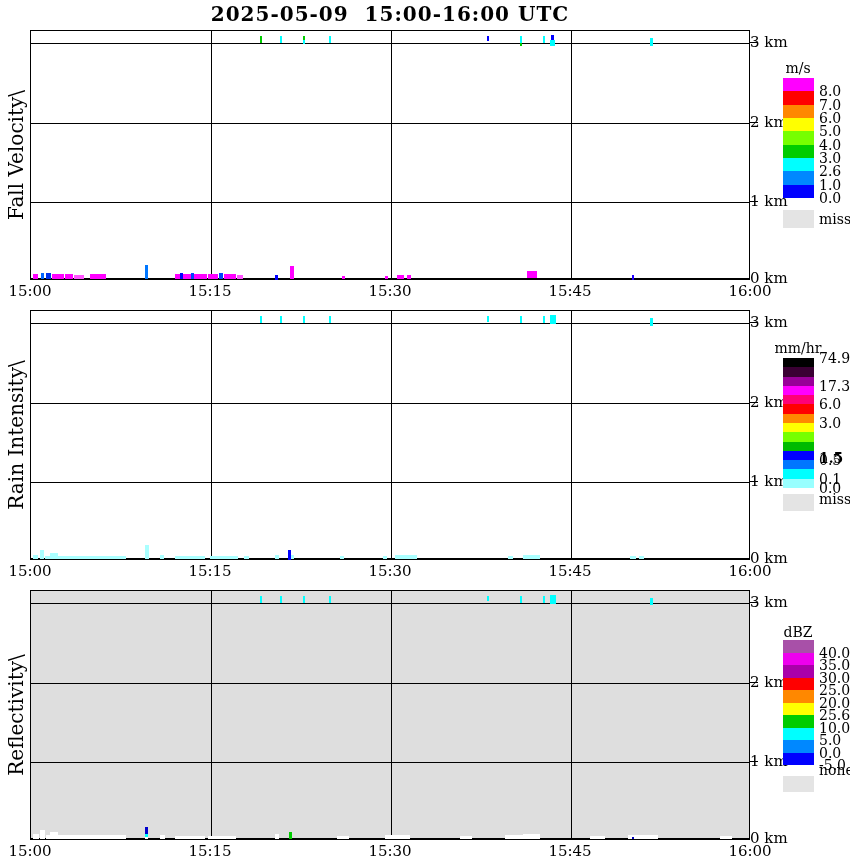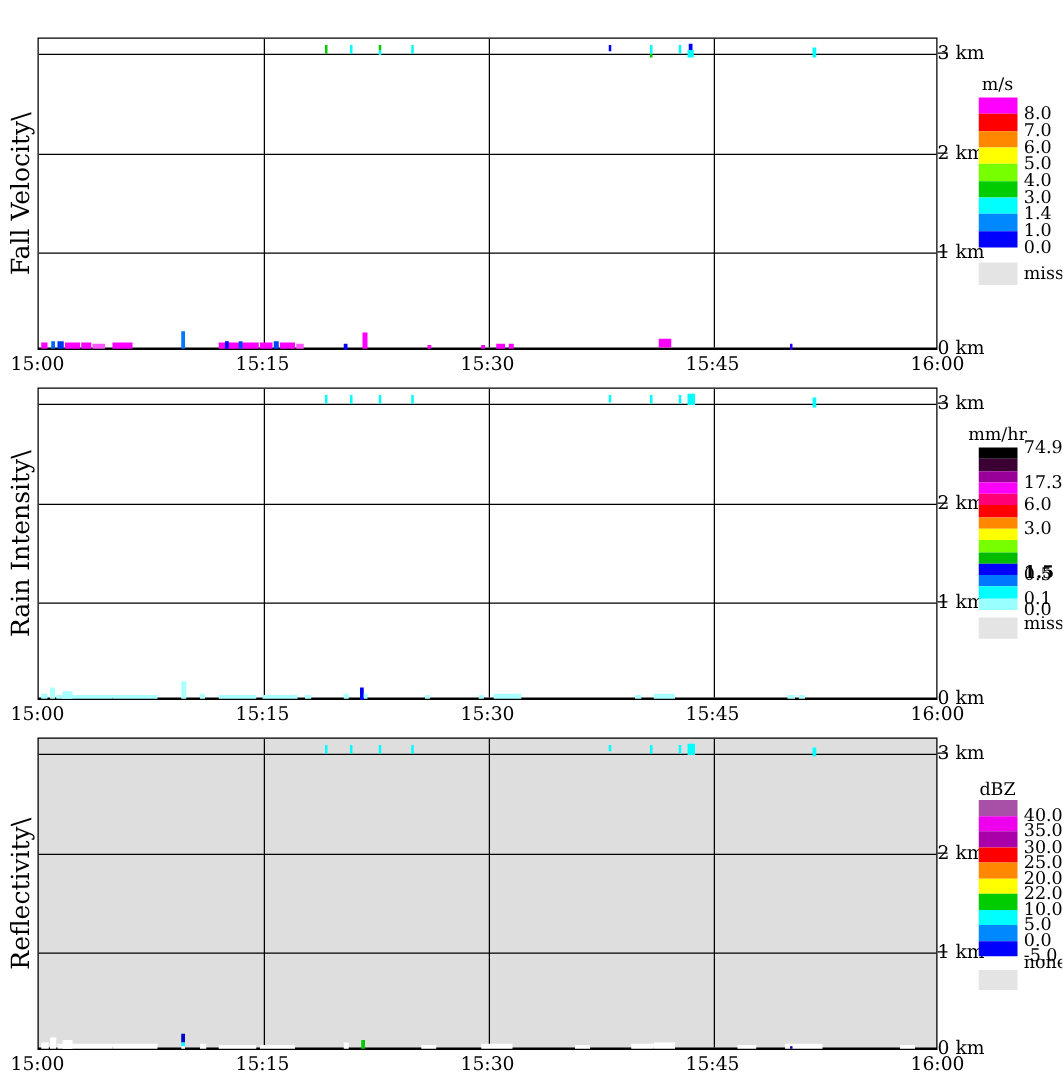--- a/index.html
+++ b/index.html
@@ -23,20 +23,21 @@
   .cbar-band{width:31px;}
   .cbar-label{position:absolute;left:36px;transform:translateY(-50%);font-size:14px;white-space:nowrap;}
   .cbar-title{position:absolute;transform:translateX(-50%);left:798px;font-size:14px;white-space:nowrap;}
   .cbar-extra{position:absolute;left:783px;width:31px;}
   .cbar-xlabel{position:absolute;left:819px;transform:translateY(-50%);font-size:14px;white-space:nowrap;}
 </style>
 </head>
 <body>
 
 <div id="root">
+  <div class="title">2025-05-09  15:00-16:00 UTC</div>
 
   <div class="panel" style="top:30px">
     <div class="ylabel">Fall Velocity\</div>
     <div class="plot" style="background: rgb(255, 255, 255);">
       <div class="vgrid" style="left:180px"></div>
       <div class="vgrid" style="left:360px"></div>
       <div class="vgrid" style="left:540px"></div>
       <div class="hgrid" style="top:12px"></div>
       <div class="hgrid" style="top:92px"></div>
       <div class="hgrid" style="top:171px"></div>
@@ -224,21 +225,21 @@
       <span class="cbar-label" style="top: 26.68px;">7.0</span>
       <div class="cbar-band" style="height: 13.34px; background: rgb(255, 136, 0);"></div>
       <span class="cbar-label" style="top: 40.02px;">6.0</span>
       <div class="cbar-band" style="height: 13.34px; background: rgb(255, 255, 0);"></div>
       <span class="cbar-label" style="top: 53.36px;">5.0</span>
       <div class="cbar-band" style="height: 13.34px; background: rgb(119, 255, 0);"></div>
       <span class="cbar-label" style="top: 66.7px;">4.0</span>
       <div class="cbar-band" style="height: 13.34px; background: rgb(0, 204, 0);"></div>
       <span class="cbar-label" style="top: 80.04px;">3.0</span>
       <div class="cbar-band" style="height: 13.34px; background: rgb(0, 255, 255);"></div>
-      <span class="cbar-label" style="top: 93.38px;">1.4</span>
+      <span class="cbar-label" style="top: 93.38px;">2.6</span>
       <div class="cbar-band" style="height: 13.34px; background: rgb(0, 136, 255);"></div>
       <span class="cbar-label" style="top: 106.72px;">1.0</span>
       <div class="cbar-band" style="height: 13.34px; background: rgb(0, 0, 255);"></div>
       <span class="cbar-label" style="top: 120.06px;">0.0</span>
     </div>
   <div class="cbar-extra" style="top: 210px; height: 18px; background: rgb(228, 228, 228);"></div>
   <span class="cbar-xlabel" style="top:219px">miss</span>
 
   <div class="cbar-title" style="top:340px">mm/hr</div>
   <div class="cbar" style="top:358px">
@@ -274,21 +275,21 @@
       <span class="cbar-label" style="top: 12.5px;">40.0</span>
       <div class="cbar-band" style="height: 12.5px; background: rgb(238, 0, 238);"></div>
       <span class="cbar-label" style="top: 25px;">35.0</span>
       <div class="cbar-band" style="height: 12.5px; background: rgb(170, 0, 170);"></div>
       <span class="cbar-label" style="top: 37.5px;">30.0</span>
       <div class="cbar-band" style="height: 12.5px; background: rgb(255, 0, 0);"></div>
       <span class="cbar-label" style="top: 50px;">25.0</span>
       <div class="cbar-band" style="height: 12.5px; background: rgb(255, 136, 0);"></div>
       <span class="cbar-label" style="top: 62.5px;">20.0</span>
       <div class="cbar-band" style="height: 12.5px; background: rgb(255, 255, 0);"></div>
-      <span class="cbar-label" style="top: 75px;">22.0</span>
+      <span class="cbar-label" style="top: 75px;">25.6</span>
       <div class="cbar-band" style="height: 12.5px; background: rgb(0, 204, 0);"></div>
       <span class="cbar-label" style="top: 87.5px;">10.0</span>
       <div class="cbar-band" style="height: 12.5px; background: rgb(0, 255, 255);"></div>
       <span class="cbar-label" style="top: 100px;">5.0</span>
       <div class="cbar-band" style="height: 12.5px; background: rgb(0, 136, 255);"></div>
       <span class="cbar-label" style="top: 112.5px;">0.0</span>
       <div class="cbar-band" style="height: 12.5px; background: rgb(0, 0, 255);"></div>
       <span class="cbar-label" style="top: 125px;">-5.0</span>
     </div>
   <div class="cbar-extra" style="top: 776px; height: 16px; background: rgb(228, 228, 228);"></div>

